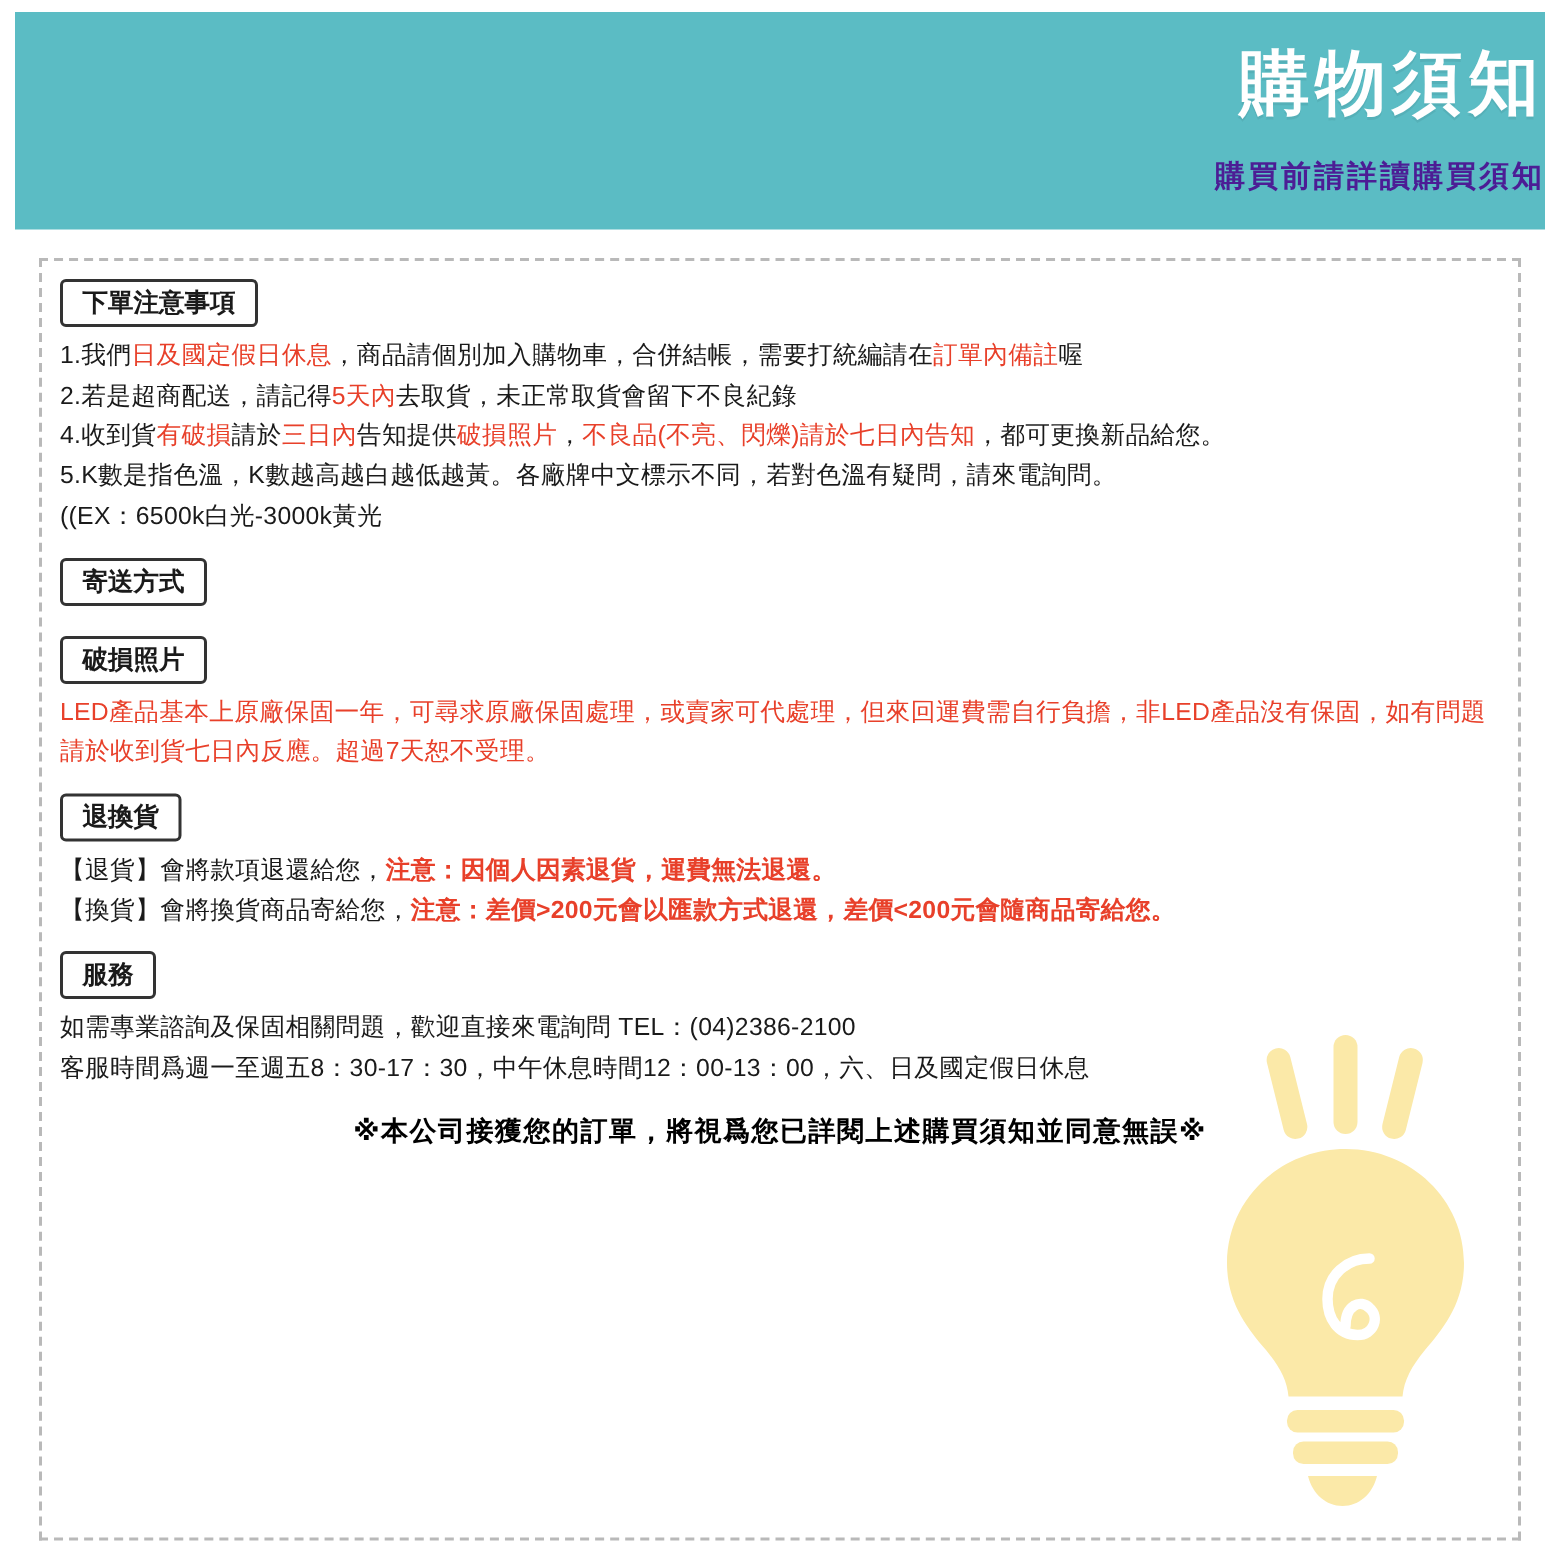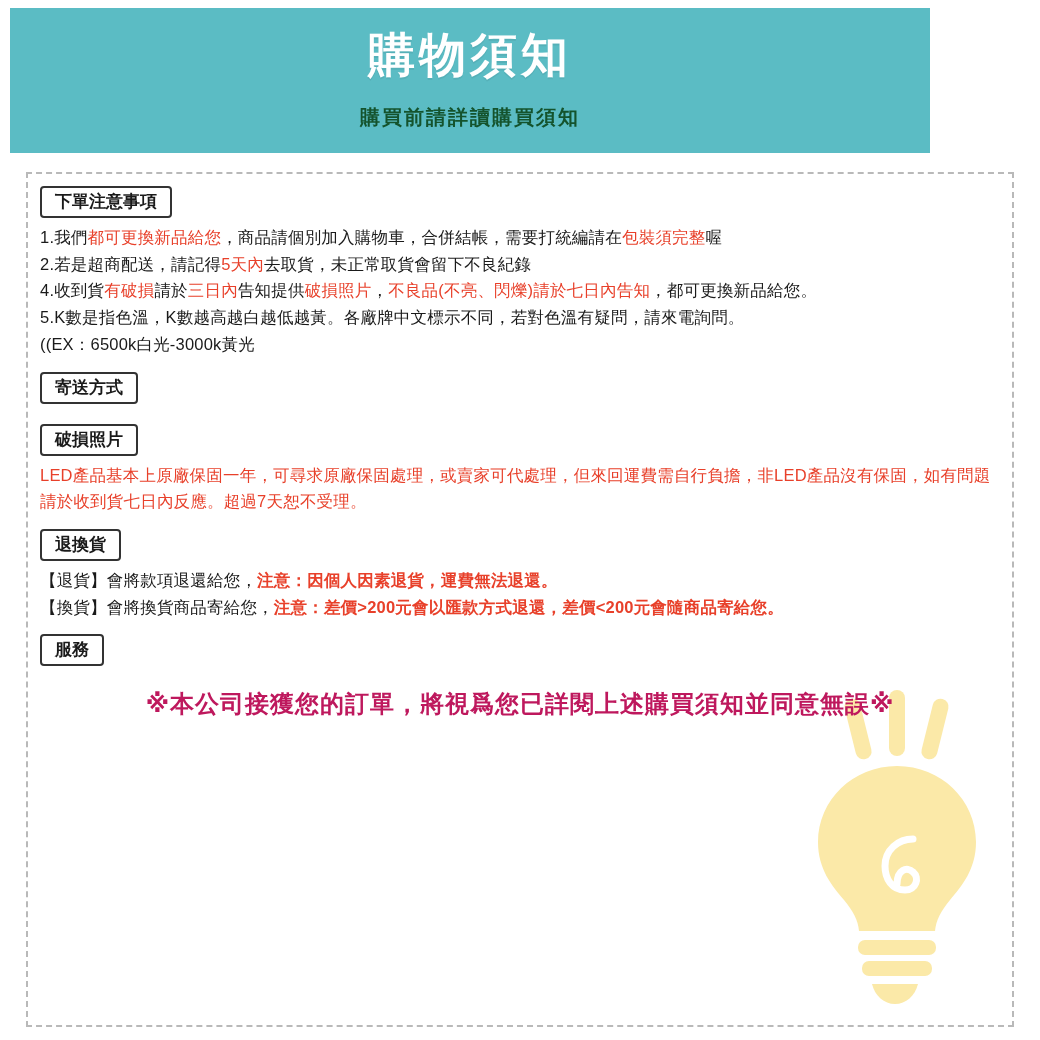--- a/index.html
+++ b/index.html
@@ -13,38 +13,38 @@
     position: relative;
     width: 1040px; height: 1040px;
     overflow: hidden;
     background: #ffffff;
   }
 
   
   .header {
     position: absolute;
     left: 10px; top: 8px;
-    width: 920px; height: 145px;
+    width: 1020px; height: 145px;
     background: #5bbcc4;
     display: flex;
     flex-direction: column;
-    align-items: center;
+    align-items: flex-end;
     justify-content: center;
   }
   .header-title {
     color: #ffffff;
     font-size: 47px;
     font-weight: bold;
     letter-spacing: 4px;
     line-height: 1.05;
     text-shadow: 0 2px 0 rgba(0,0,0,0.06);
   }
   .header-sub {
     margin-top: 25px;
-    color: #14532d;
+    color: #4c1d95;
     font-size: 20px;
     font-weight: bold;
     letter-spacing: 2px;
   }
 
   
   .body-frame {
     position: absolute;
     left: 26px; top: 172px;
     width: 988px; height: 855px;
@@ -88,22 +88,22 @@
     line-height: 1.62;
     color: #1a1a1a;
     letter-spacing: 0.2px;
   }
   .r  { color: #e8402a; }
   .rb { color: #e8402a; font-weight: bold; }
 
   .notice {
     margin-top: 16px;
     text-align: center;
-    color: #be185d;
-    font-size: 24px;
+    color: #000000;
+    font-size: 18px;
     font-weight: bold;
     letter-spacing: 1px;
   }
 
   .gap-sm { height: 8px; }
 </style>
 </head>
 <body>
 
 <div id="page">
@@ -128,21 +128,21 @@
     <g fill="none" stroke="#ffffff" stroke-width="7" stroke-linecap="round">
       <path d="M107 196c0-14 10-18 16-12 7 6 3 18-8 18-13 0-20-11-20-24 0-16 13-27 28-27"></path>
     </g>
   </svg>
 
   <div class="content">
 
     <div class="section">
       <div class="sec-head">下單注意事項</div>
       <div>
-          <div class="line">1.我們<span class="r">都可更換新品給您</span>，商品請個別加入購物車，合併結帳，需要打統編請在<span class="r">包裝須完整</span>喔</div>
+          <div class="line">1.我們<span class="r">日及國定假日休息</span>，商品請個別加入購物車，合併結帳，需要打統編請在<span class="r">訂單內備註</span>喔</div>
           <div class="line">2.若是超商配送，請記得<span class="r">5天內</span>去取貨，未正常取貨會留下不良紀錄</div>
           <div class="line">4.收到貨<span class="r">有破損</span>請於<span class="r">三日內</span>告知提供<span class="r">破損照片</span>，<span class="r">不良品(不亮、閃爍)請於七日內告知</span>，都可更換新品給您。</div>
           <div class="line">5.K數是指色溫，K數越高越白越低越黃。各廠牌中文標示不同，若對色溫有疑問，請來電詢問。</div>
           <div class="line">((EX：6500k白光-3000k黃光</div>
         </div>
     </div>
 
     <div class="gap-sm"></div>
 
     <div class="section">
@@ -165,18 +165,22 @@
       <div>
           <div class="line">【退貨】會將款項退還給您，<span class="rb">注意：因個人因素退貨，運費無法退還。</span></div>
           <div class="line">【換貨】會將換貨商品寄給您，<span class="rb">注意：差價&gt;200元會以匯款方式退還，差價&lt;200元會隨商品寄給您。</span></div>
         </div>
     </div>
 
     <div class="gap-sm"></div>
 
     <div class="section">
       <div class="sec-head">服務</div>
+      <div>
+          <div class="line">如需專業諮詢及保固相關問題，歡迎直接來電詢問 TEL：(04)2386-2100</div>
+          <div class="line">客服時間爲週一至週五8：30-17：30，中午休息時間12：00-13：00，六、日及國定假日休息</div>
+        </div>
     </div>
 
     <div class="notice">※本公司接獲您的訂單，將視爲您已詳閱上述購買須知並同意無誤※</div>
 
   </div>
 </div>
 
 </body></html>

